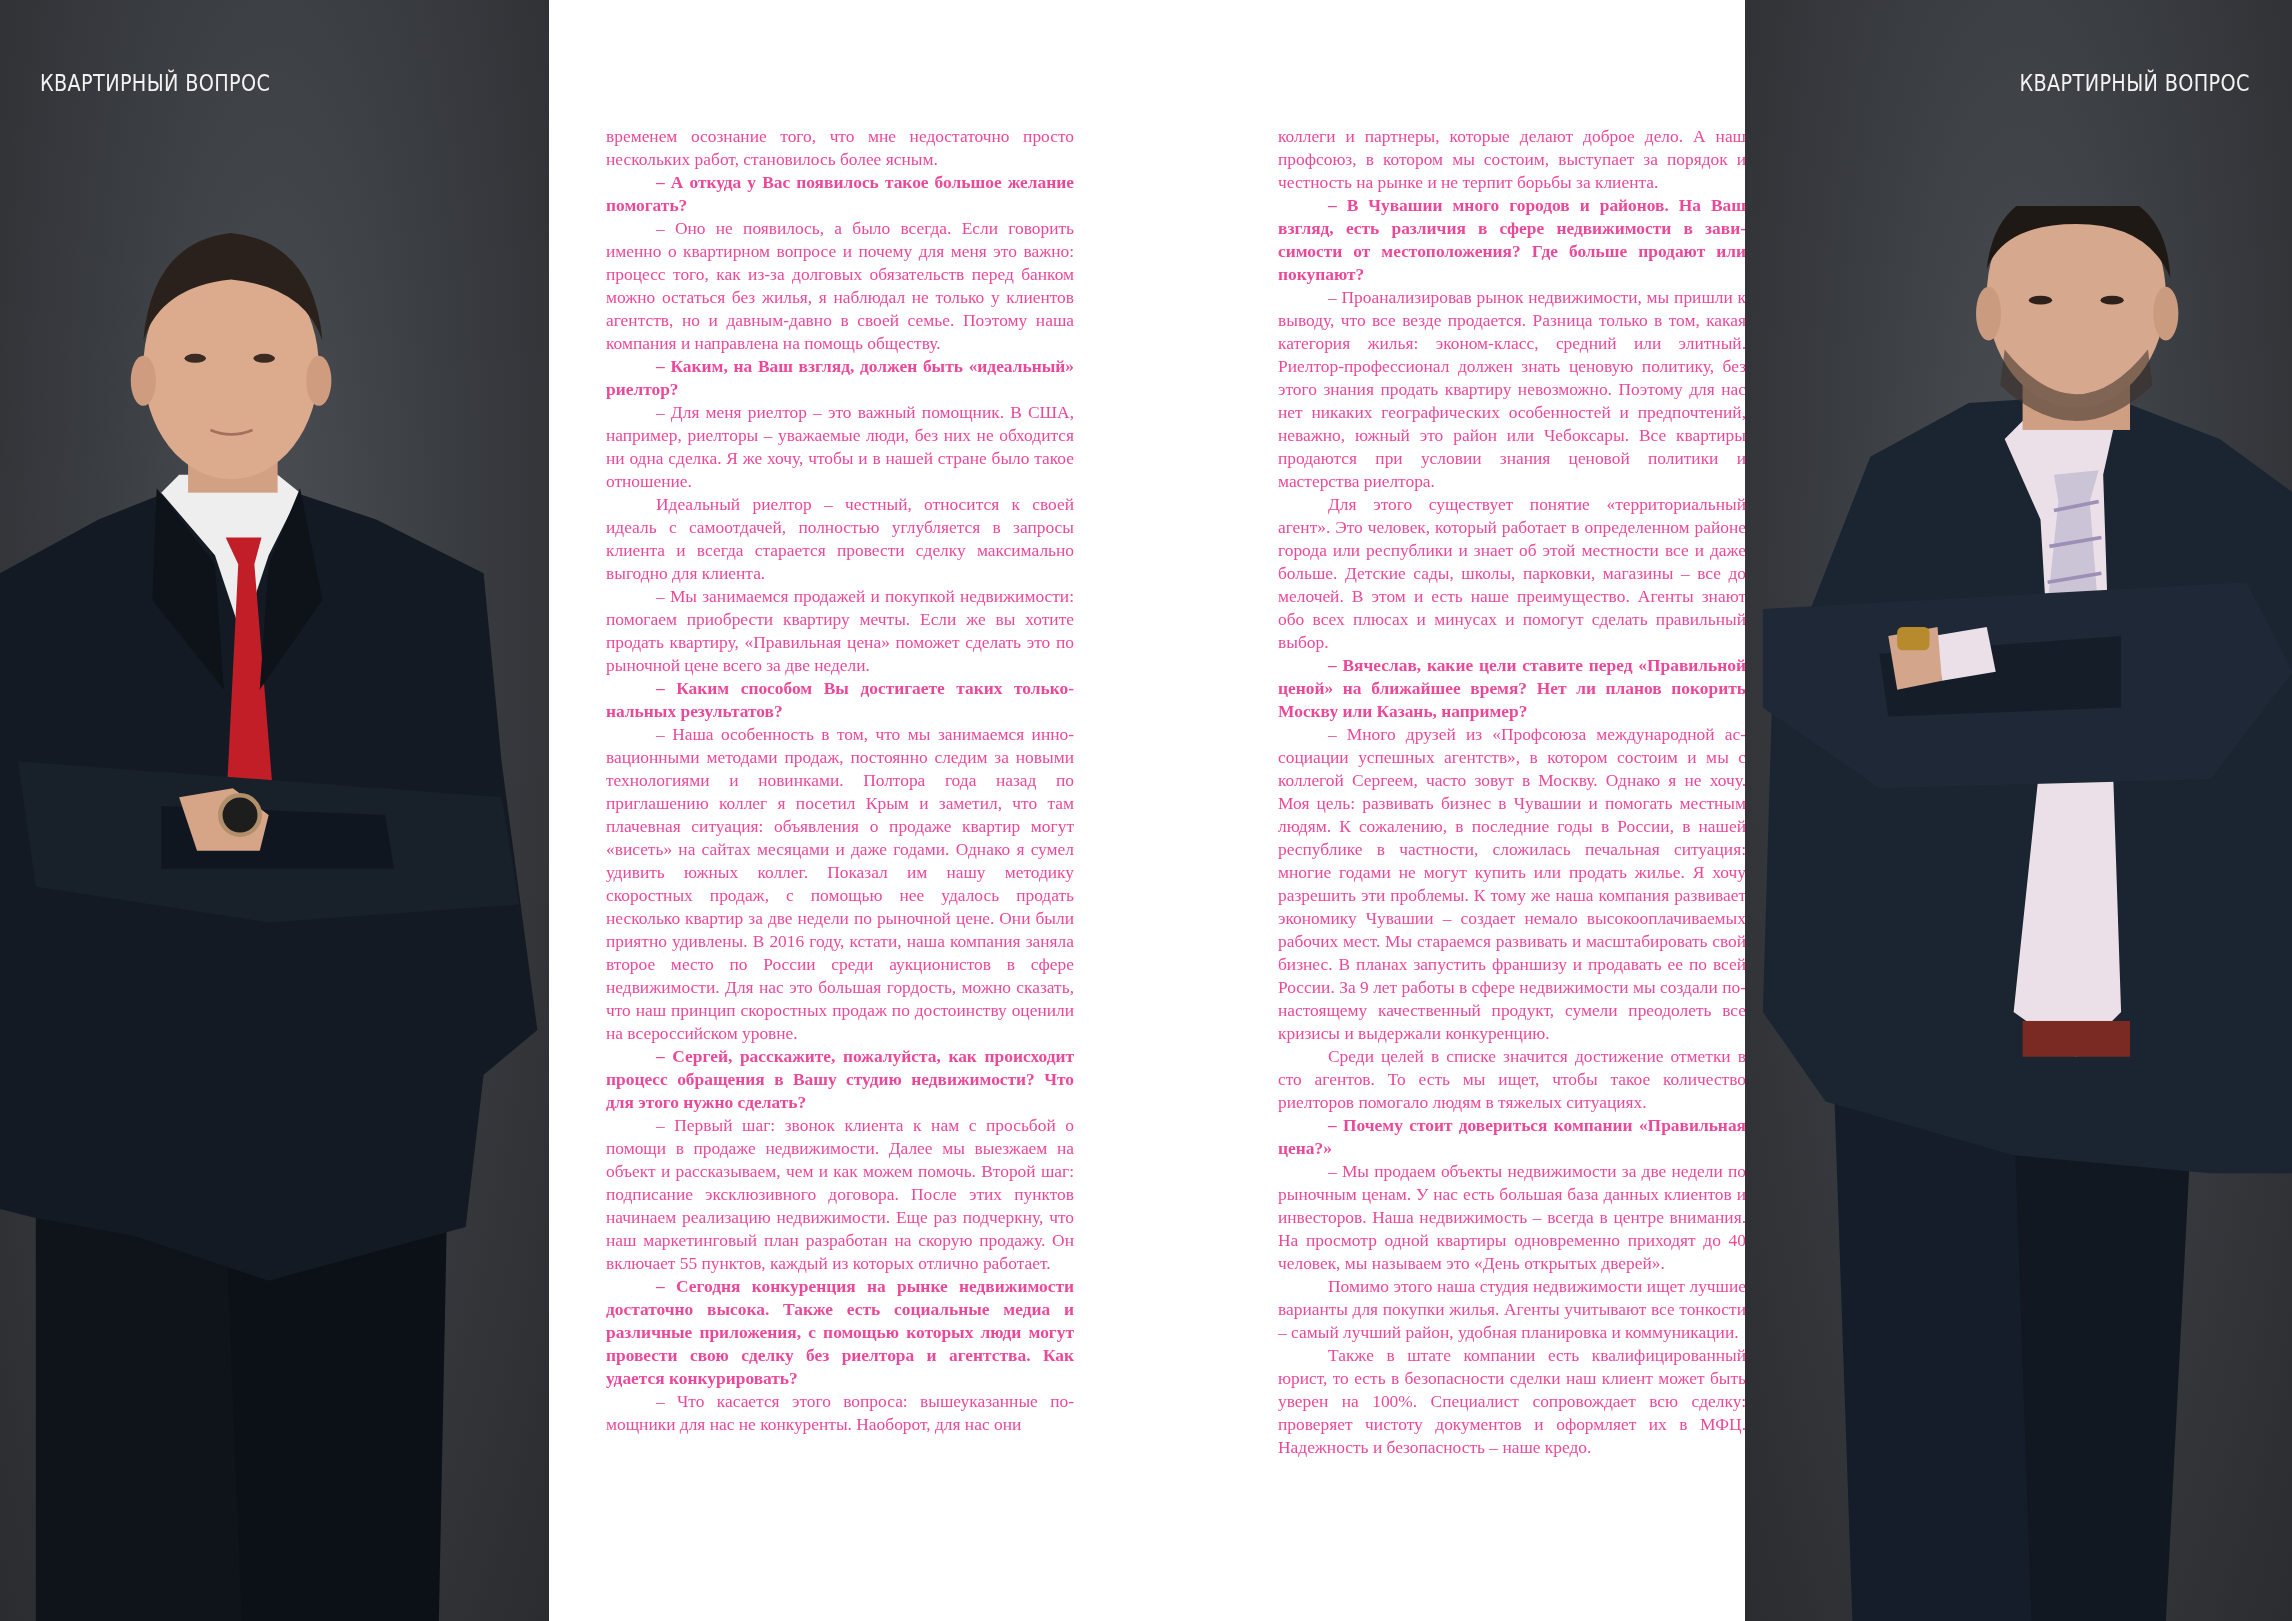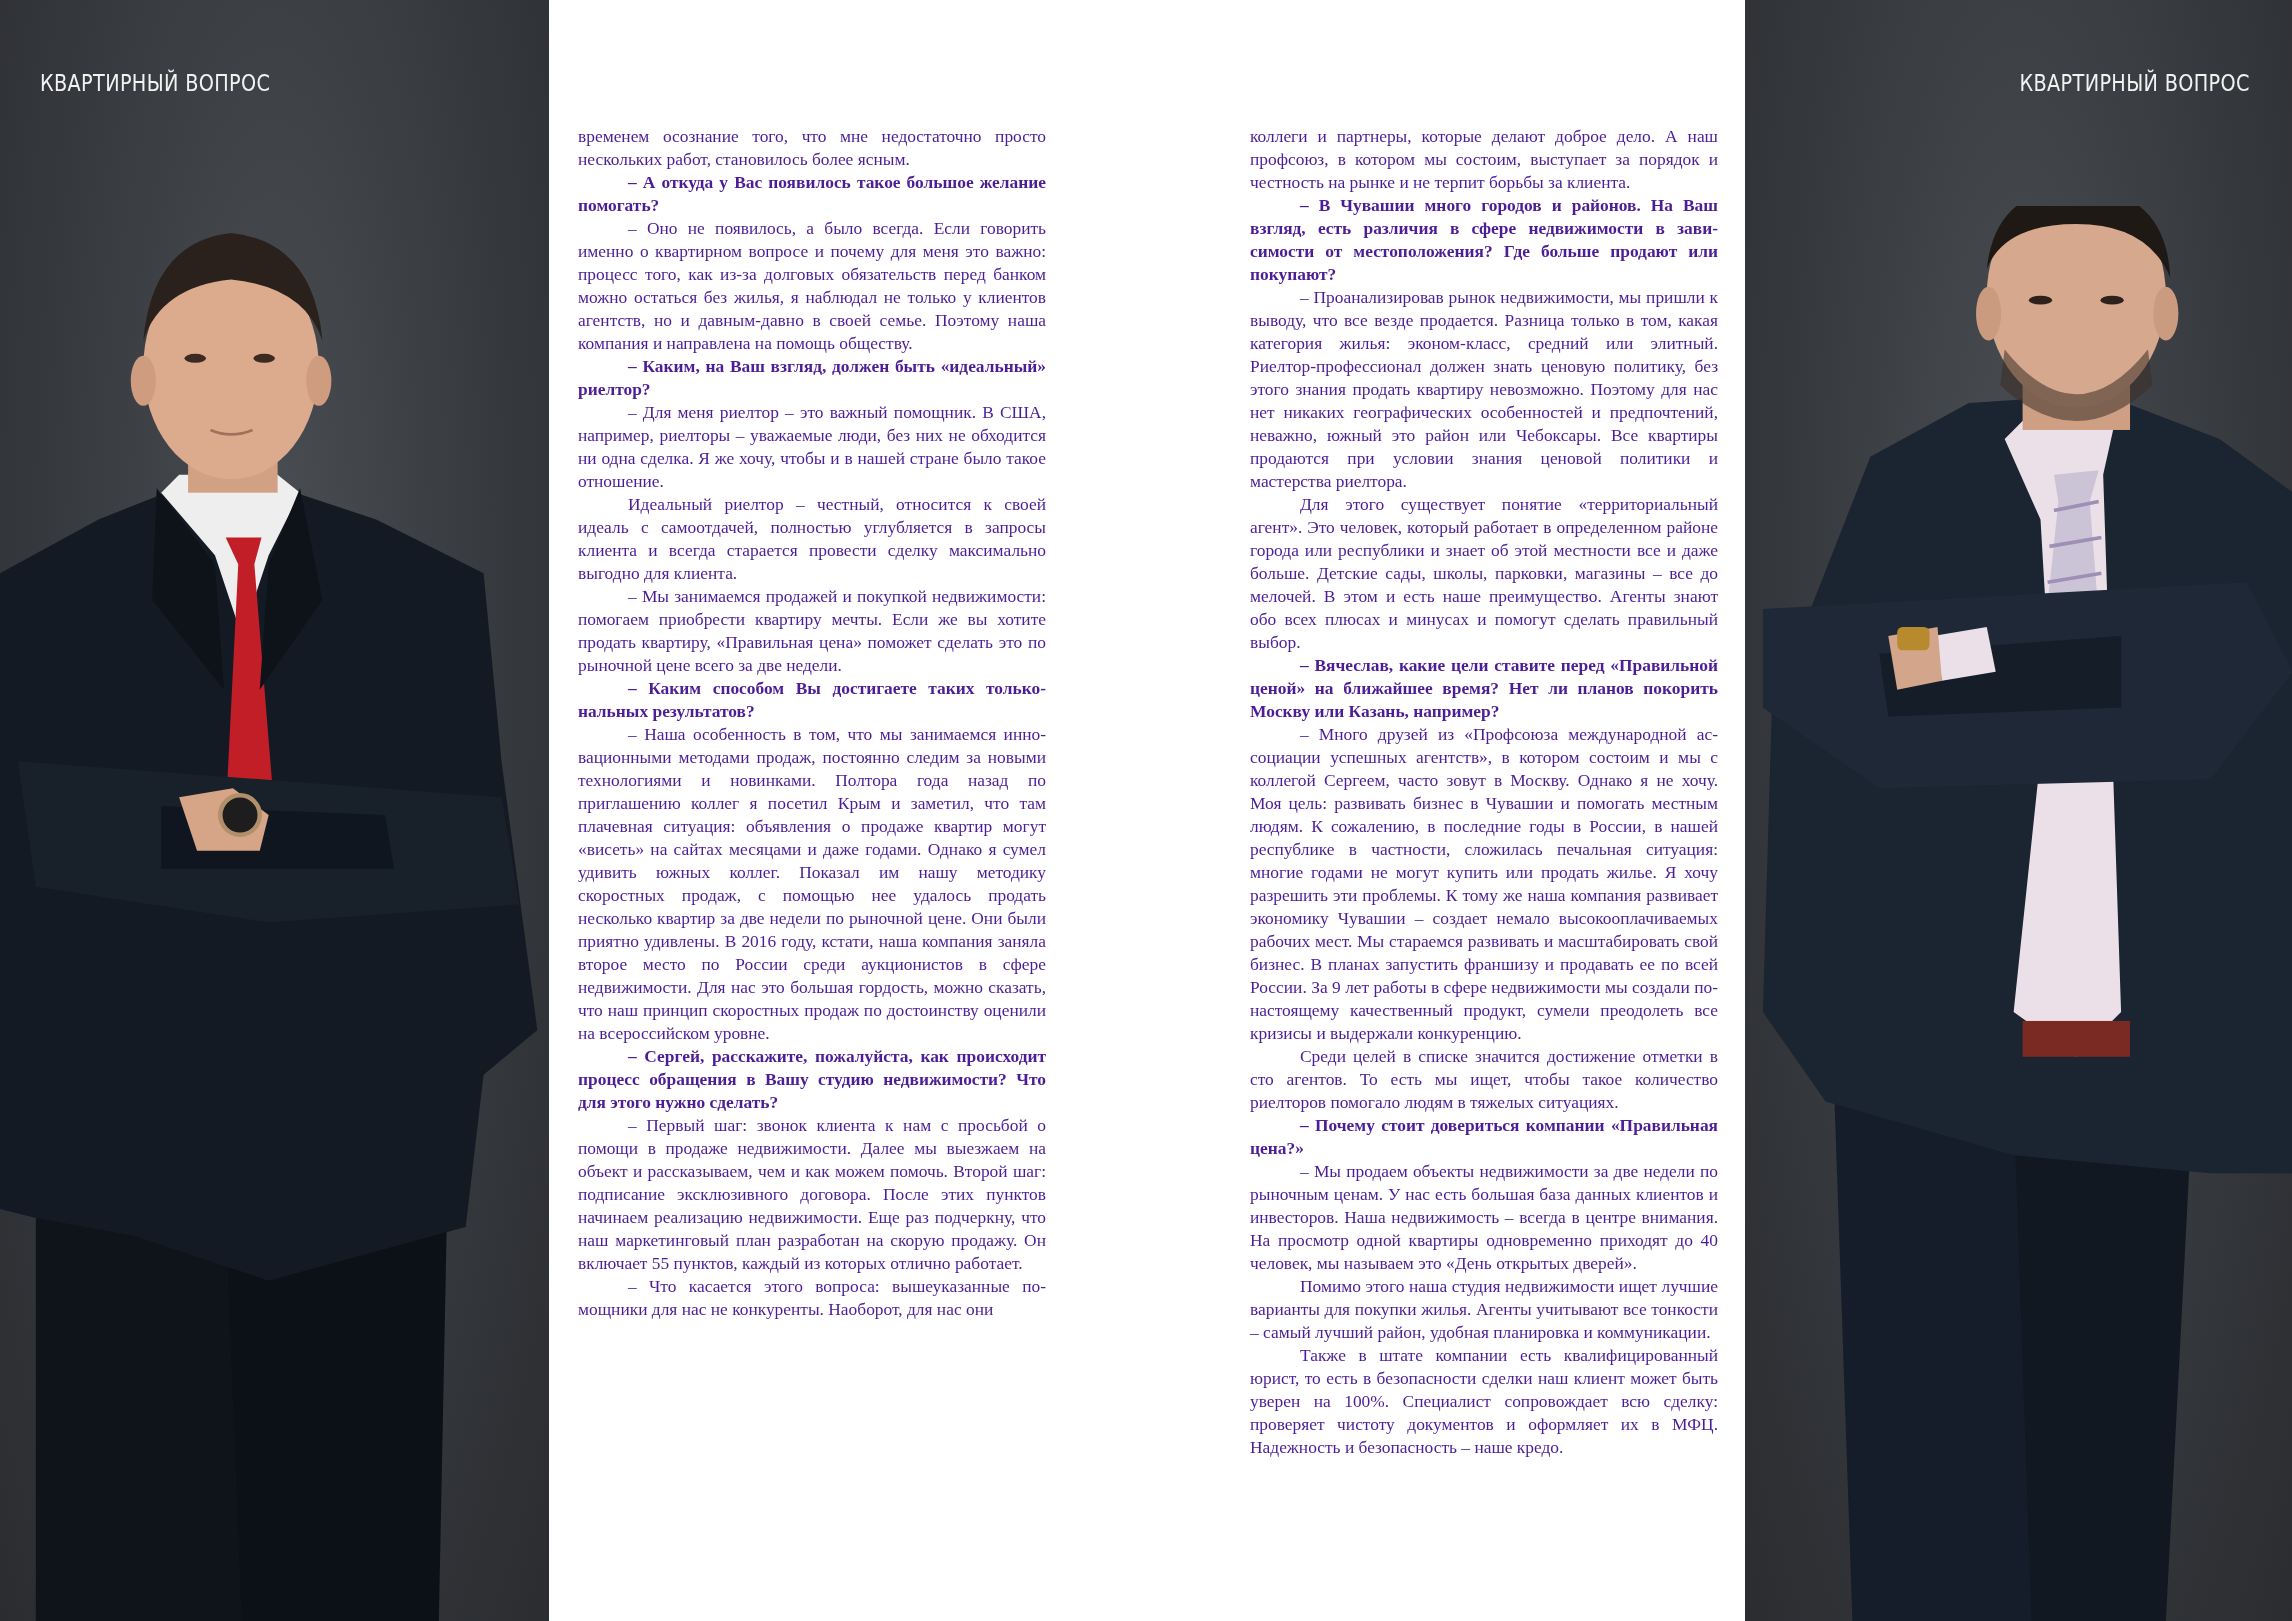--- a/index.html
+++ b/index.html
@@ -27,22 +27,22 @@
 
     .figure { position: absolute; }
     .figure svg { display: block; }
 
     #text-panel {
       position: absolute; left: 549px; top: 0; width: 1196px; height: 1621px;
       background: #ffffff;
     }
     .column {
       position: absolute; top: 125px; width: 468px;
-      font-size: 17.4px; line-height: 23px; color: #4c1d95;
-      text-align: justify; hyphens: manual;
+      font-size: 17.4px; line-height: 23px; color: #ec4899;
+      text-align: justify; hyphens: manual; margin-left: 28px;
     }
     #col-left { left: 29px; }
     #col-right { left: 701px; }
     .para { margin: 0; text-indent: 50px; }
     .para.q { font-weight: bold; }
     .para.noindent { text-indent: 0; }
   </style>
 </head>
 <body>
 
@@ -88,20 +88,21 @@
       <p class="para q">– А откуда у Вас появилось такое большое жела­ние помогать?</p>
       <p class="para">– Оно не появилось, а было всегда. Если говорить именно о квартирном вопросе и почему для меня это важ­но: процесс того, как из-за долговых обязательств перед банком можно остаться без жилья, я наблюдал не только у клиентов агентств, но и давным-давно в своей семье. По­этому наша компания и направлена на помощь обществу.</p>
       <p class="para q">– Каким, на Ваш взгляд, должен быть «идеаль­ный» риелтор?</p>
       <p class="para">– Для меня риелтор – это важный помощник. В США, например, риелторы – уважаемые люди, без них не обходится ни одна сделка. Я же хочу, чтобы и в нашей стране было такое отношение.</p>
       <p class="para">Идеальный риелтор – честный, относится к своей идеаль с самоотдачей, полностью углубляется в запросы клиента и всегда старается провести сделку максимально выгодно для клиента.</p>
       <p class="para">– Мы занимаемся продажей и покупкой недвижимо­сти: помогаем приобрести квартиру мечты. Если же вы хотите продать квартиру, «Правильная цена» поможет сделать это по рыночной цене всего за две недели.</p>
       <p class="para q">– Каким способом Вы достигаете таких только­нальных результатов?</p>
       <p class="para">– Наша особенность в том, что мы занимаемся инно­вационными методами продаж, постоянно следим за но­выми технологиями и новинками. Полтора года назад по приглашению коллег я посетил Крым и заметил, что там плачевная ситуация: объявления о продаже квартир мо­гут «висеть» на сайтах месяцами и даже годами. Однако я сумел удивить южных коллег. Показал им нашу методи­ку скоростных продаж, с помощью нее удалось продать несколько квартир за две недели по рыночной цене. Они были приятно удивлены. В 2016 году, кстати, наша компа­ния заняла второе место по России среди аукционистов в сфере недвижимости. Для нас это большая гордость, можно сказать, что наш принцип скоростных продаж по достоинству оценили на всероссийском уровне.</p>
       <p class="para q">– Сергей, расскажите, пожалуйста, как происхо­дит процесс обращения в Вашу студию недвижимо­сти? Что для этого нужно сделать?</p>
       <p class="para">– Первый шаг: звонок клиента к нам с просьбой о помощи в продаже недвижимости. Далее мы выезжаем на объект и рассказываем, чем и как можем помочь. Второй шаг: подписание эксклюзивного договора. После этих пунктов начинаем реализацию недвижимости. Еще раз подчеркну, что наш маркетинговый план разработан на скорую продажу. Он включает 55 пунктов, каждый из ко­торых отлично работает.</p>
+      <p class="para q">– Сегодня конкуренция на рынке недвижимости достаточно высока. Также есть социальные медиа и различные приложения, с помощью которых люди могут провести свою сделку без риелтора и агентства. Как удается конкурировать?</p>
       <p class="para">– Что касается этого вопроса: вышеуказанные по­мощники для нас не конкуренты. Наоборот, для нас они</p>
     </div>
   <div id="col-right" class="column">
       <p class="para noindent">коллеги и партнеры, которые делают доброе дело. А наш профсоюз, в котором мы состоим, выступает за порядок и честность на рынке и не терпит борьбы за клиента.</p>
       <p class="para q">– В Чувашии много городов и районов. На Ваш взгляд, есть различия в сфере недвижимости в зави­симости от местоположения? Где больше продают или покупают?</p>
       <p class="para">– Проанализировав рынок недвижимости, мы при­шли к выводу, что все везде продается. Разница только в том, какая категория жилья: эконом-класс, средний или элитный. Риелтор-профессионал должен знать ценовую политику, без этого знания продать квартиру невозмож­но. Поэтому для нас нет никаких географических особен­ностей и предпочтений, неважно, южный это район или Чебоксары. Все квартиры продаются при условии знания ценовой политики и мастерства риелтора.</p>
       <p class="para">Для этого существует понятие «территориальный агент». Это человек, который работает в определенном районе города или республики и знает об этой местно­сти все и даже больше. Детские сады, школы, парковки, магазины – все до мелочей. В этом и есть наше преиму­щество. Агенты знают обо всех плюсах и минусах и по­могут сделать правильный выбор.</p>
       <p class="para q">– Вячеслав, какие цели ставите перед «Правиль­ной ценой» на ближайшее время? Нет ли планов по­корить Москву или Казань, например?</p>
       <p class="para">– Много друзей из «Профсоюза международной ас­социации успешных агентств», в котором состоим и мы с коллегой Сергеем, часто зовут в Москву. Однако я не хочу. Моя цель: развивать бизнес в Чувашии и помогать мест­ным людям. К сожалению, в последние годы в России, в нашей республике в частности, сложилась печальная ситуация: многие годами не могут купить или продать жилье. Я хочу разрешить эти проблемы. К тому же наша компания развивает экономику Чувашии – создает нема­ло высокооплачиваемых рабочих мест. Мы стараемся раз­вивать и масштабировать свой бизнес. В планах запустить франшизу и продавать ее по всей России. За 9 лет работы в сфере недвижимости мы создали по-настоящему каче­ственный продукт, сумели преодолеть все кризисы и вы­держали конкуренцию.</p>
       <p class="para">Среди целей в списке значится достижение отметки в сто агентов. То есть мы ищет, чтобы такое количество риелторов помогало людям в тяжелых ситуациях.</p>

